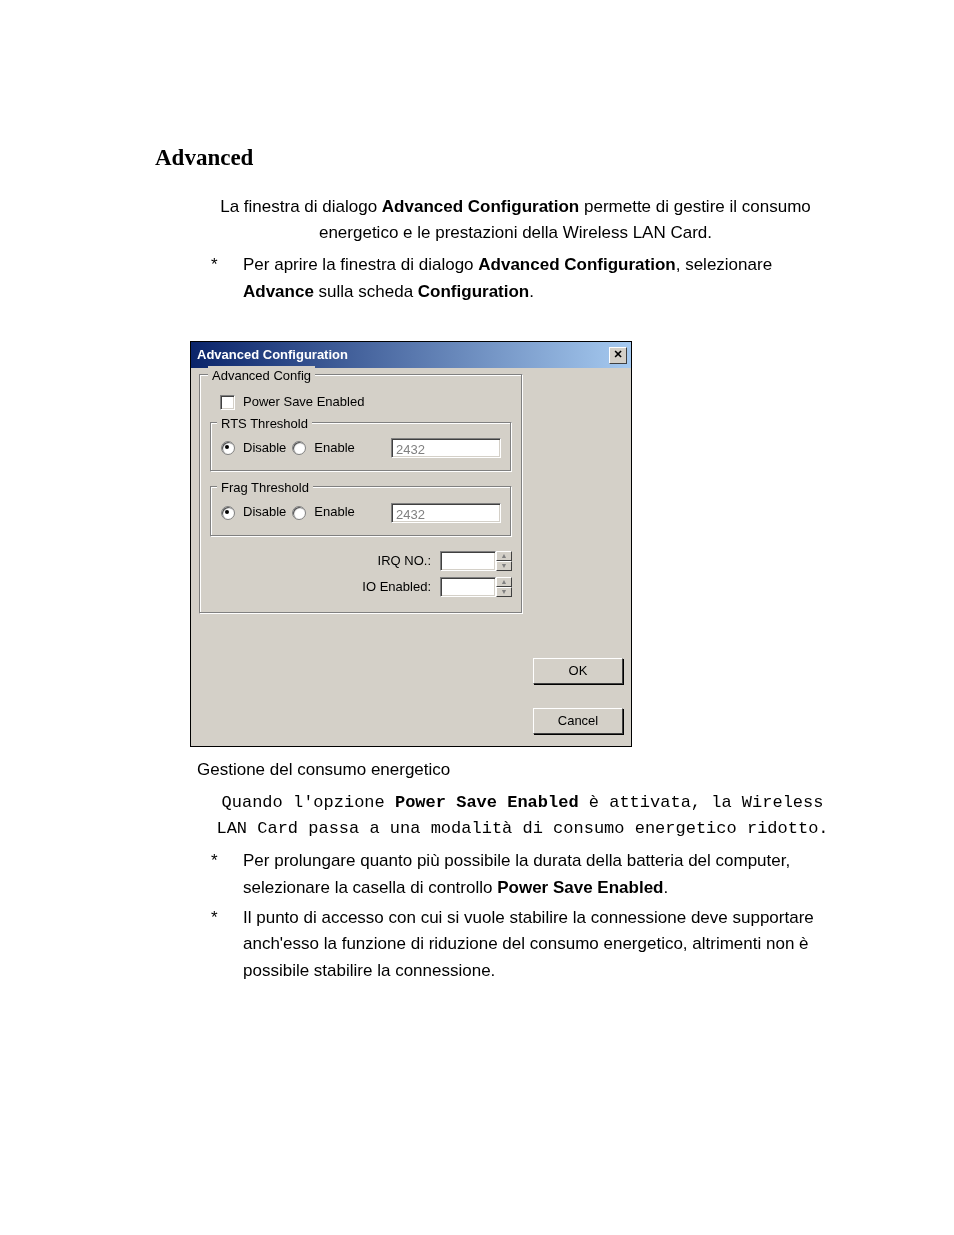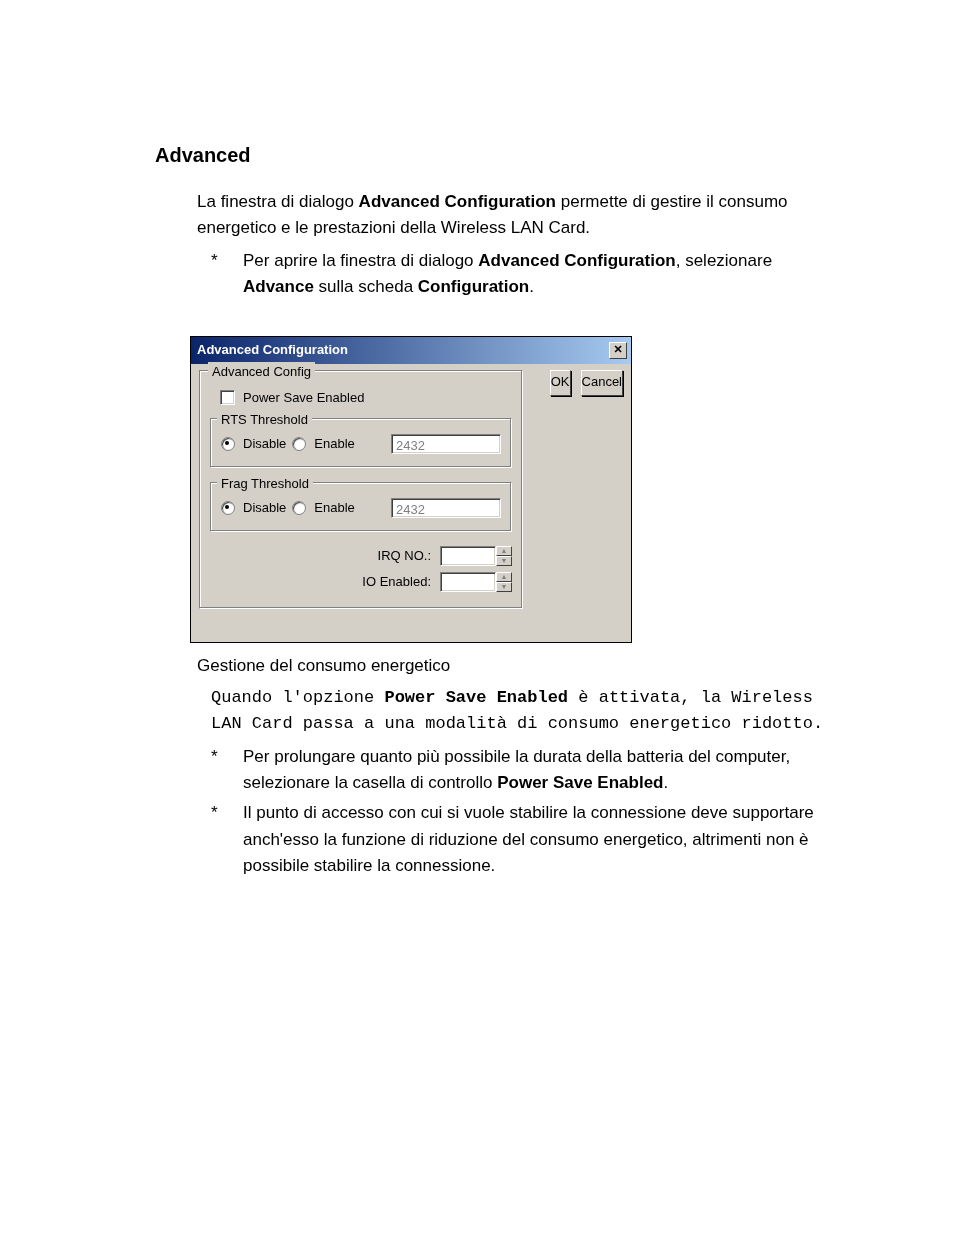--- a/index.html
+++ b/index.html
@@ -9,27 +9,29 @@
     padding: 0;
     width: 954px;
     color: #000;
   }
   .page {
     padding: 140px 120px 60px 155px;
     font-size: 17px;
     line-height: 1.55;
   }
   .h1 {
-    font-size: 20px;
+    font-size: 23px;
     font-weight: bold;
     margin-bottom: 18px;
+    font-family: Liberation Serif, serif;
   }
   .para {
     margin-left: 42px;
     margin-bottom: 6px;
+    text-align: center;
   }
   .bullet-row {
     display: flex;
     margin-left: 56px;
     margin-bottom: 4px;
   }
   .bullet-row .star {
     width: 32px;
     flex: 0 0 auto;
   }
@@ -79,21 +81,21 @@
     text-align: center;
     font-weight: bold;
   }
   .dlg-body {
     padding: 6px 8px 12px 8px;
     display: flex;
     gap: 10px;
     align-items: flex-start;
   }
   .left-col { flex: 1; }
-  .right-col { width: 90px; display: flex; flex-direction: row; gap: 10px; justify-content: flex-end; }
+  .right-col { width: 90px; display: flex; flex-direction: column; gap: 24px; justify-content: flex-end; }
   .right-spacer { height: 260px; }
 
   .group {
     border: 1px solid #808080;
     border-right-color: #fff;
     border-bottom-color: #fff;
     box-shadow: inset -1px -1px 0 #808080, inset 1px 1px 0 #fff;
     position: relative;
     padding: 14px 10px 10px 10px;
     margin-bottom: 6px;

